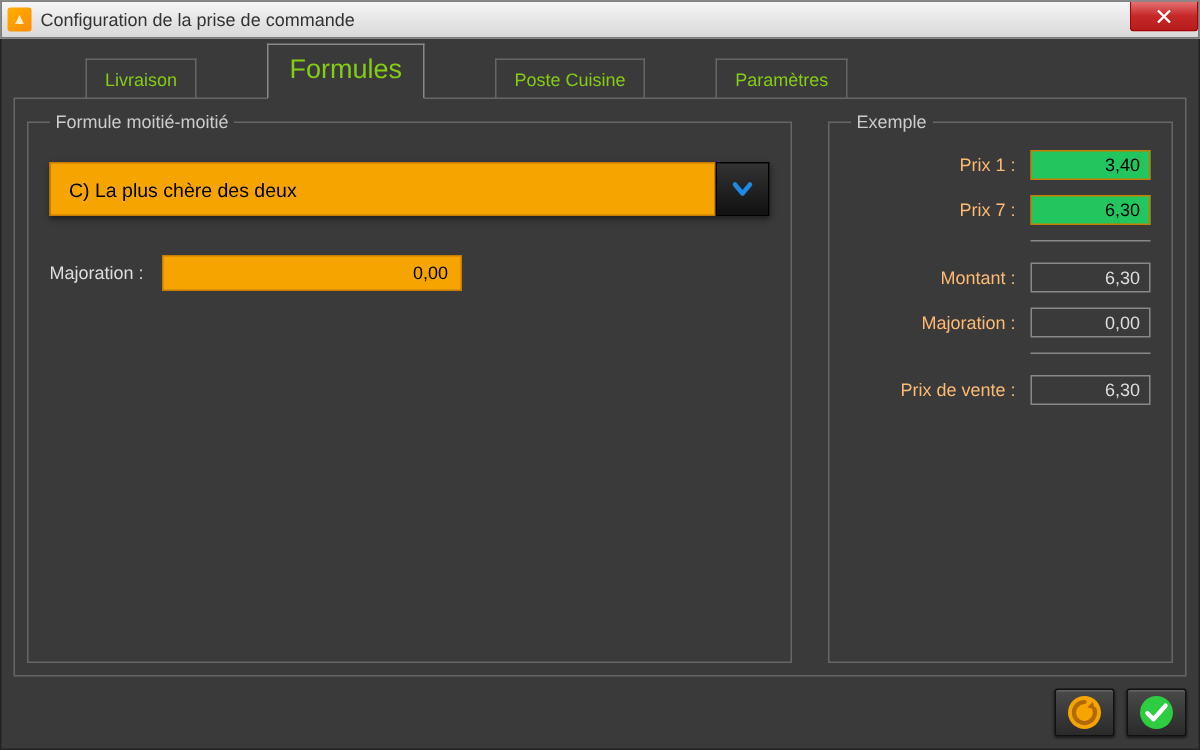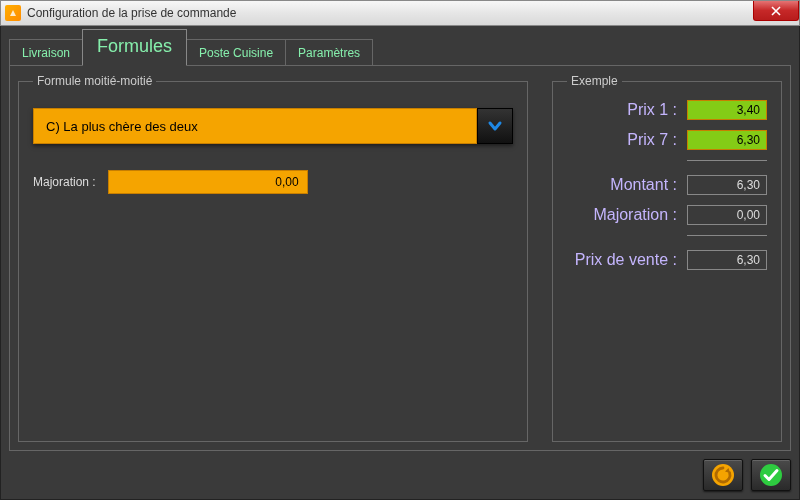--- a/index.html
+++ b/index.html
@@ -49,28 +49,29 @@
   }
 
   
   .tabs {
     display: flex;
     align-items: flex-end;
     gap: 0;
     height: 34px;
   }
   .tab {
-    color: #86efac;
+    color: #84cc16;
     font-size: 12px;
     padding: 6px 12px;
     border: 1px solid #666;
     border-bottom: none;
     background: #3a3a3a;
     cursor: pointer;
     margin-right: -1px;
+    margin-left: 48px;
   }
   .tab.active {
     font-size: 18px;
     padding: 6px 14px 8px 14px;
     border: 1px solid #888;
     border-bottom: 1px solid #3a3a3a;
     position: relative;
     z-index: 2;
   }
 
@@ -145,33 +146,33 @@
   }
 
   
   .ex-row {
     display: flex;
     align-items: center;
     justify-content: flex-end;
     gap: 10px;
     margin-bottom: 10px;
   }
-  .ex-row .ex-label { font-size: 16px; color: #c4b5fd; white-space: nowrap; }
+  .ex-row .ex-label { font-size: 12px; color: #fdba74; white-space: nowrap; }
   .ex-row .ex-val {
     width: 80px; height: 20px;
     border: 1px solid #888;
     background: #3a3a3a;
     color: #ddd;
     text-align: right;
     padding: 0 6px;
     font-size: 12px;
     display: flex; align-items: center; justify-content: flex-end;
   }
   .ex-row .ex-val.orange {
-    background: #84cc16;
+    background: #22c55e;
     border: 1px solid #c77e00;
     color: #000;
     padding-left: 44px;
   }
   .ex-sep {
     height: 1px;
     background: #888;
     margin: 6px 0 14px auto;
     width: 80px;
   }

